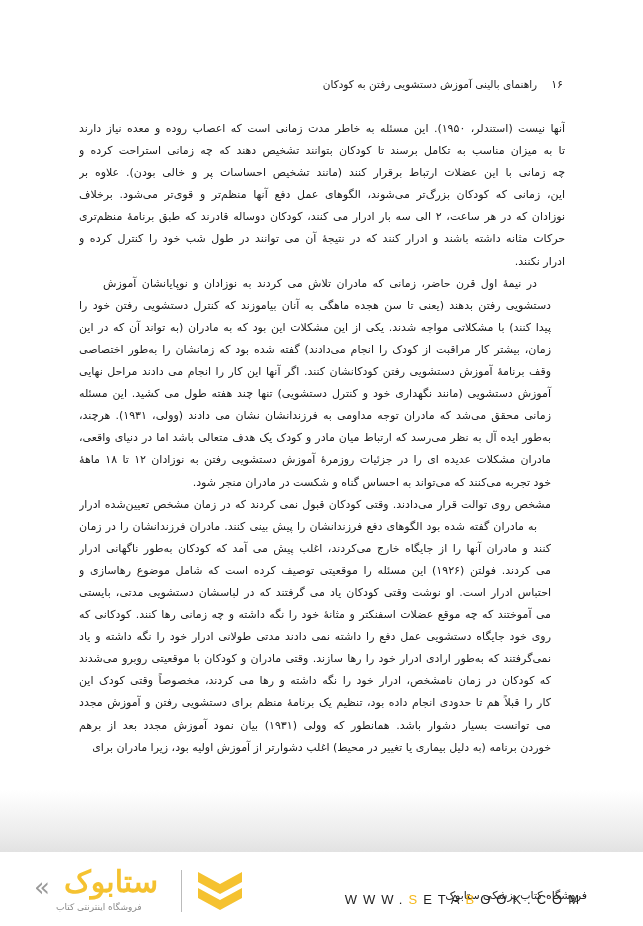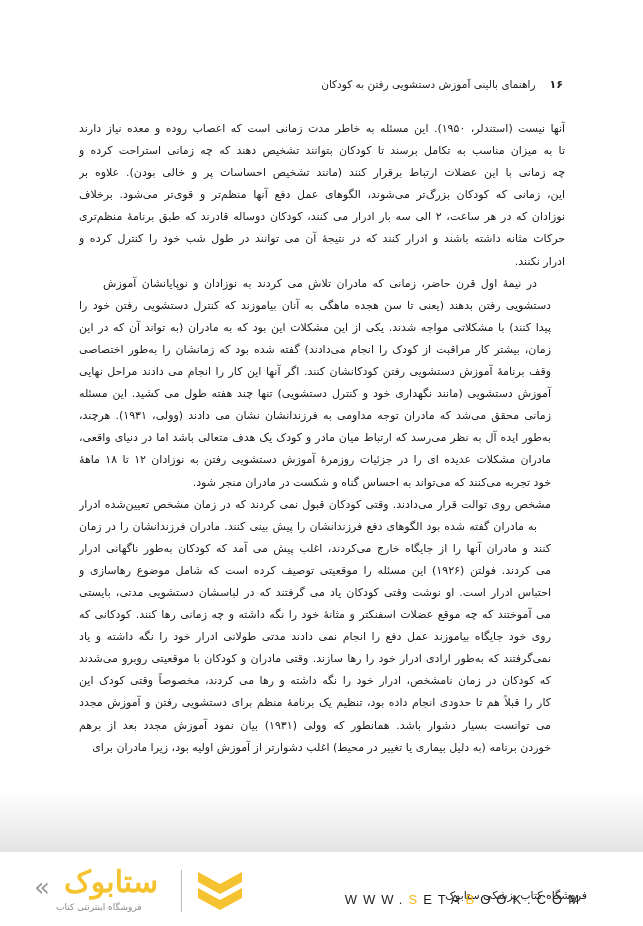--- a/index.html
+++ b/index.html
@@ -11,21 +11,21 @@
   }
   .page {
     position: absolute; left: 0; top: 0; width: 643px; height: 850px;
     background: #ffffff;
   }
   .header {
     position: absolute; top: 78px; right: 80px;
     direction: rtl; display: flex; align-items: baseline; gap: 14px;
     font-size: 10.5px; color: #222;
   }
-  .header .pnum { font-size: 11px; font-weight: bold; }
+  .header .pnum { font-size: 11px; }
   .body-text {
     position: absolute; top: 118px; left: 79px; width: 486px;
     direction: rtl; text-align: justify;
     font-size: 11px; line-height: 22.1px; color: #1b1b1b;
   }
   .body-text p { margin: 0; }
   .body-text p.indent { text-indent: 14px; }
   .body-text .line { display: block; text-align: justify; text-align-last: justify; white-space: nowrap; overflow: hidden; }
   .body-text .line.last { text-align-last: right; }
   .fade {
@@ -90,21 +90,21 @@
         <span class="line">مادران مشکلات عدیده ای را در جزئیات روزمرهٔ آموزش دستشویی رفتن به نوزادان ۱۲ تا ۱۸ ماههٔ</span>
         <span class="line last">خود تجربه می‌کنند که می‌تواند به احساس گناه و شکست در مادران منجر شود.</span>
       </p>
       <p class="indent">
         <span class="line">مشخص روی توالت قرار می‌دادند. وقتی کودکان قبول نمی کردند که در زمان مشخص تعیین‌شده ادرار</span>
         <span class="line" style="padding-right: 14px;">به مادران گفته شده بود الگوهای دفع فرزندانشان را پیش بینی کنند. مادران فرزندانشان را در زمان</span>
         <span class="line">کنند و مادران آنها را از جایگاه خارج می‌کردند، اغلب پیش می آمد که کودکان به‌طور ناگهانی ادرار</span>
         <span class="line">می کردند. فولتن (۱۹۲۶) این مسئله را موقعیتی توصیف کرده است که شامل موضوع رهاسازی و</span>
         <span class="line">احتباس ادرار است. او نوشت وقتی کودکان یاد می گرفتند که در لباسشان دستشویی مدتی، بایستی</span>
         <span class="line">می آموختند که چه موقع عضلات اسفنکتر و مثانهٔ خود را نگه داشته و چه زمانی رها کنند. کودکانی که</span>
-        <span class="line">روی خود جایگاه بیاموزند عمل دفع را انجام نمی دادند مدتی طولانی ادرار خود را نگه داشته و یاد</span>
+        <span class="line">روی خود جایگاه دستشویی عمل دفع را داشته نمی دادند مدتی طولانی ادرار خود را نگه داشته و یاد</span>
         <span class="line">نمی‌گرفتند که به‌طور ارادی ادرار خود را رها سازند. وقتی مادران و کودکان با موقعیتی روبرو می‌شدند</span>
         <span class="line">که کودکان در زمان نامشخص، ادرار خود را نگه داشته و رها می کردند، مخصوصاً وقتی کودک این</span>
         <span class="line">کار را قبلاً هم تا حدودی انجام داده بود، تنظیم یک برنامهٔ منظم برای دستشویی رفتن و آموزش مجدد</span>
         <span class="line">می توانست بسیار دشوار باشد. همانطور که وولی (۱۹۳۱) بیان نمود آموزش مجدد بعد از برهم</span>
         <span class="line last">خوردن برنامه (به دلیل بیماری یا تغییر در محیط) اغلب دشوارتر از آموزش اولیه بود، زیرا مادران برای</span>
       </p>
     </div>
 </div>
 
 <div class="fade"></div>

